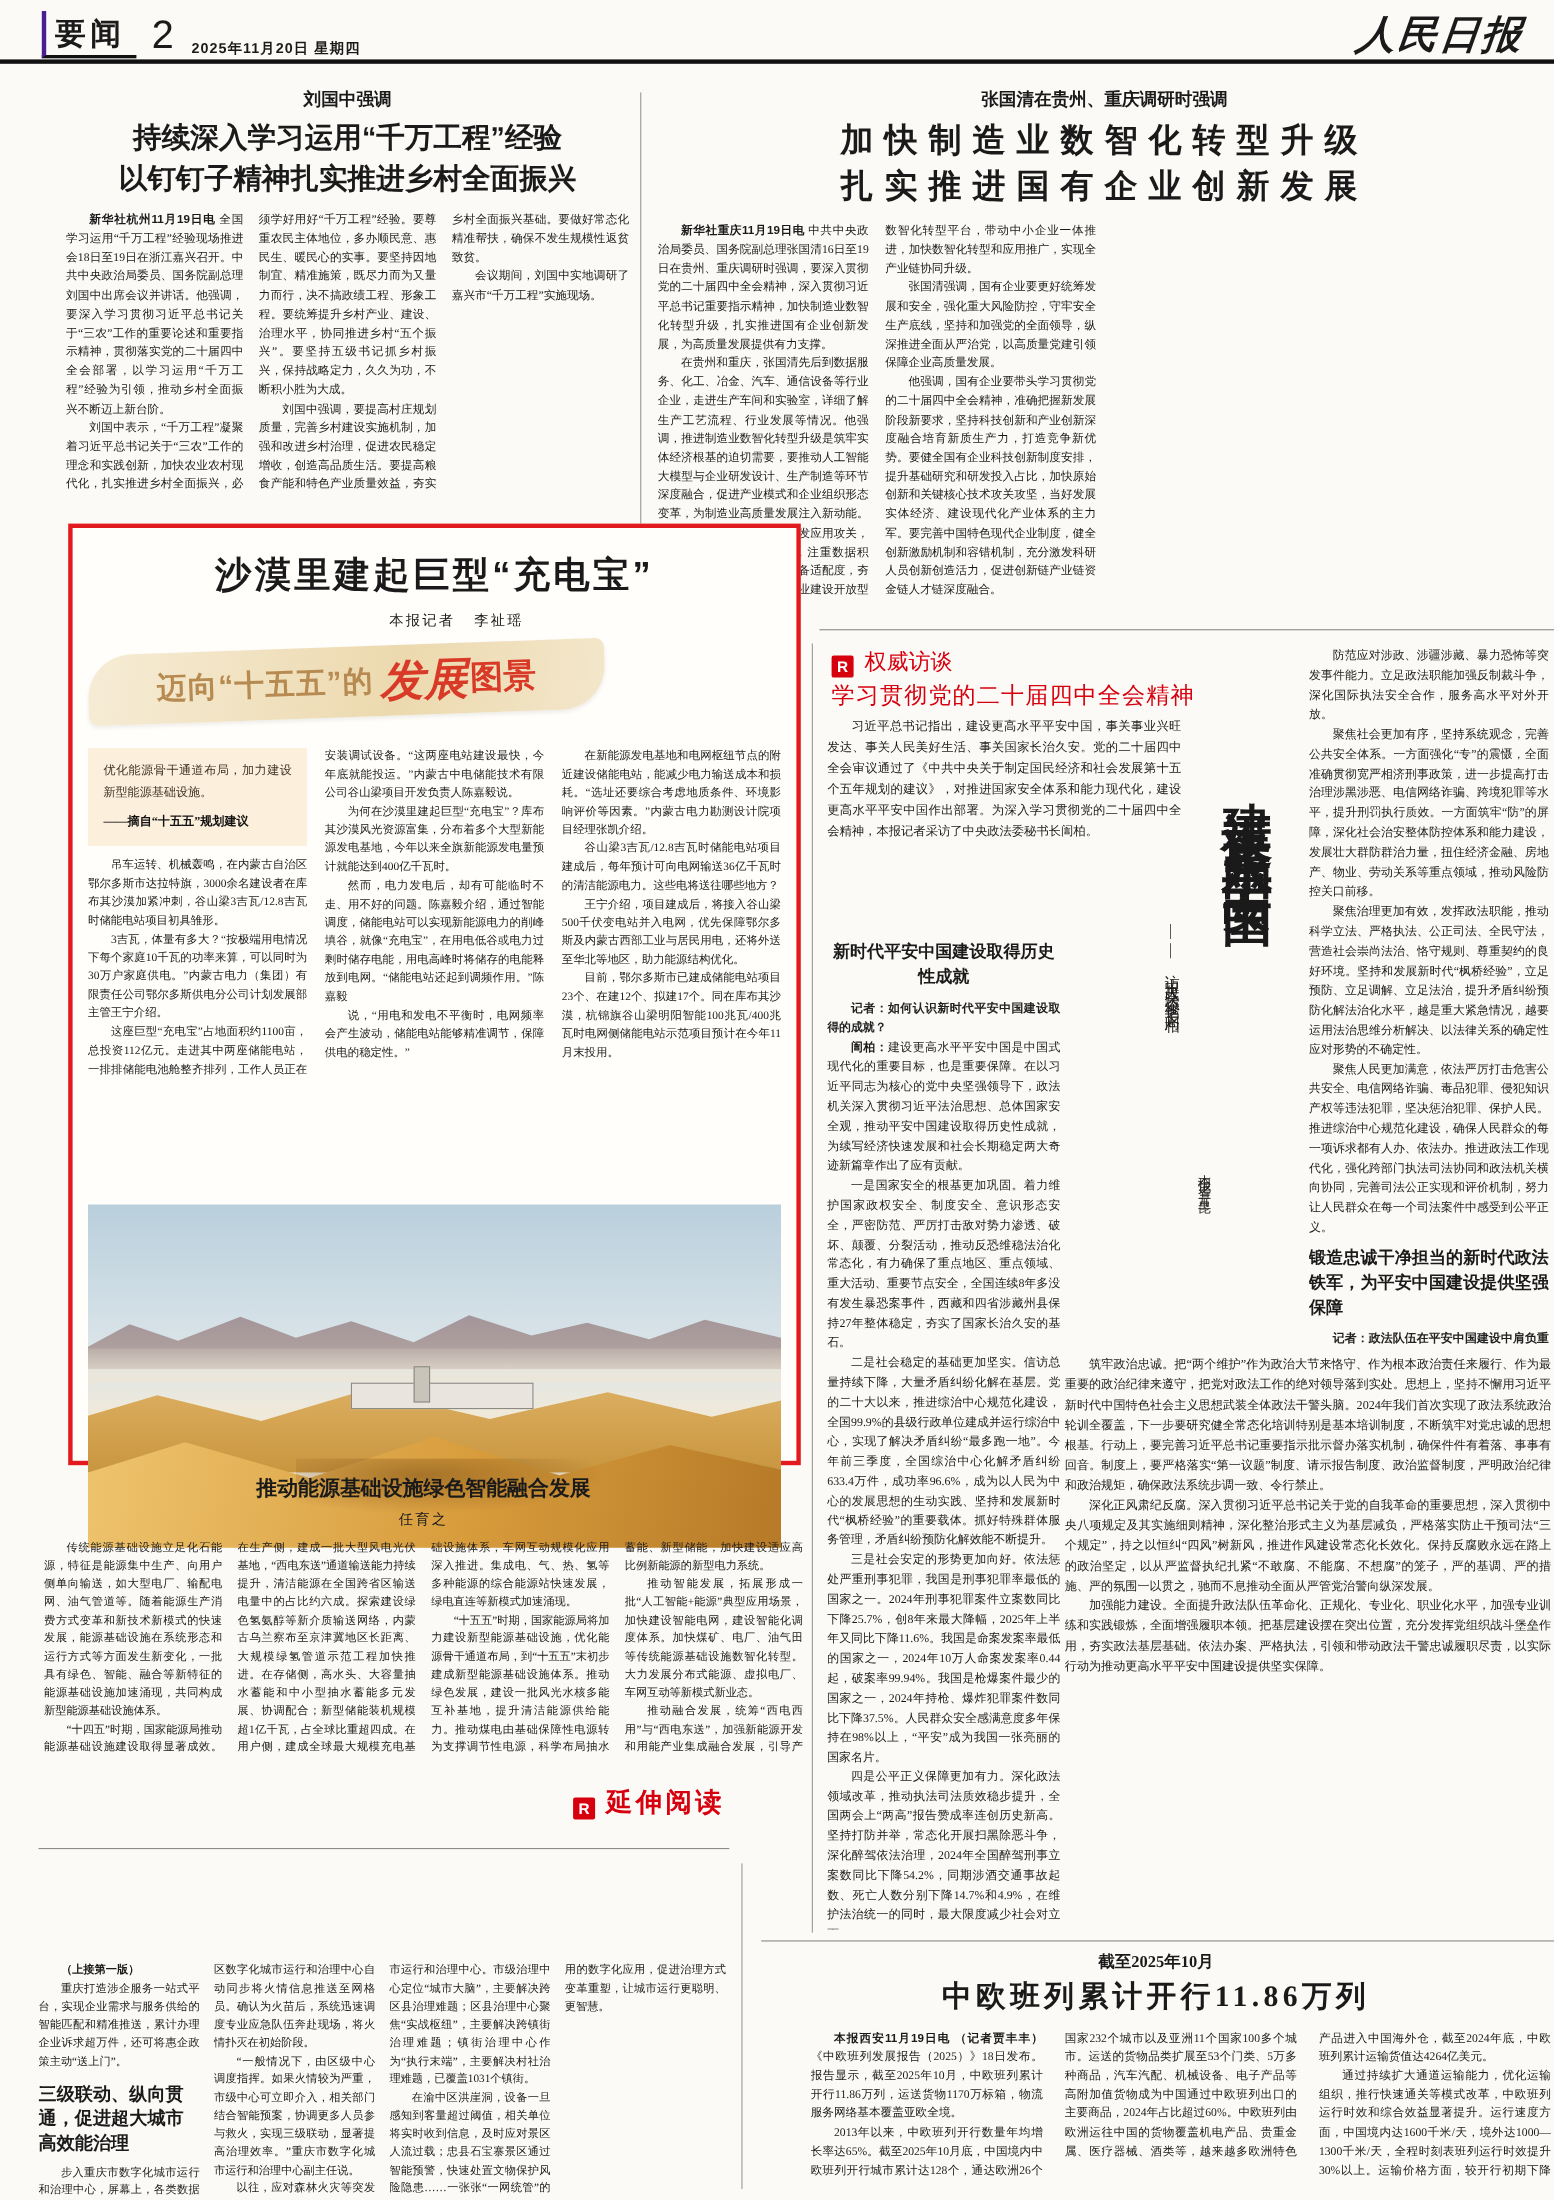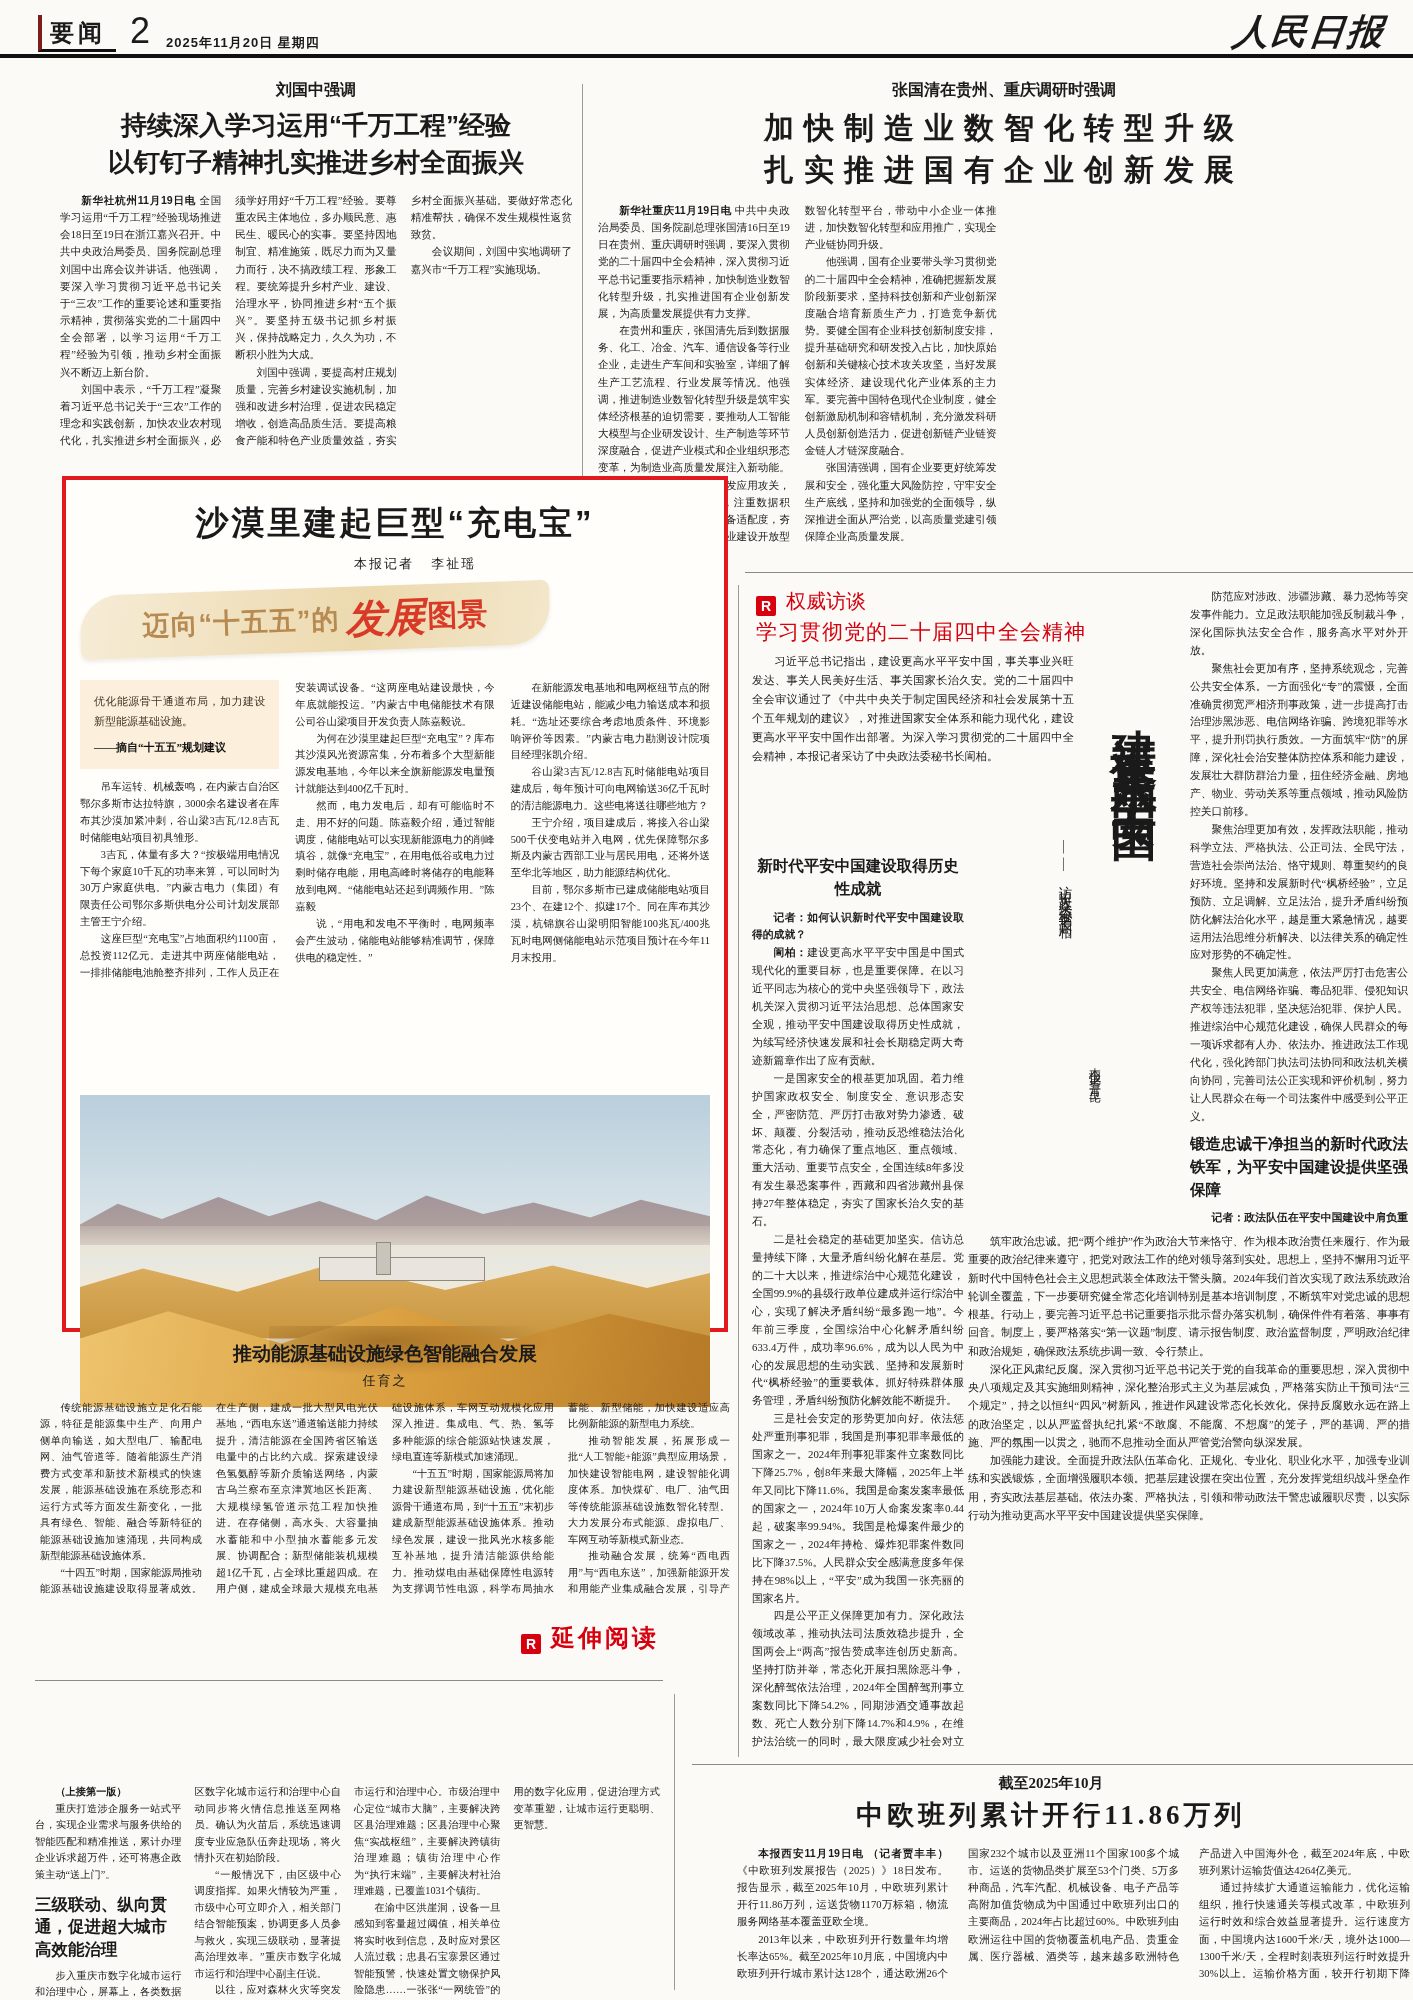--- a/index.html
+++ b/index.html
@@ -5,22 +5,22 @@
   html,body{margin:0;padding:0;background:#e8e6e0;}
   #page{position:relative;width:1413px;height:2000px;background:#fbfaf6;margin:0 auto;
         font-family:"Liberation Serif","DejaVu Serif",serif;color:#1a1a1a;overflow:hidden;}
   .abs{position:absolute;}
   .sans{font-family:"Liberation Sans","DejaVu Sans",sans-serif;}
   .rule-h{background:#111;}
   .rule-thin{background:#8a8a8a;}
   .rule-v{background:#9a9a9a;width:1px;}
 
   
-  .masthead-box{border-left:4px solid #7f1d1d;border-bottom:3px solid #111;padding:2px 10px 0 8px;
-                font-size:24px;font-weight:bold;letter-spacing:4px;}
+  .masthead-box{border-left:4px solid #4c1d95;border-bottom:3px solid #111;padding:2px 10px 0 8px;
+                font-size:28px;font-weight:bold;letter-spacing:4px;}
   .pagenum{font-size:36px;font-weight:400;margin-left:14px;}
   .dateline{font-size:13px;font-weight:bold;margin-left:16px;letter-spacing:1px;}
   .brand{font-size:36px;font-weight:bold;font-family:"DejaVu Serif",serif;font-style:italic;
          transform:skewX(-6deg);letter-spacing:2px;}
 
   
   .kicker{font-size:16px;font-weight:bold;text-align:center;}
   .headline{font-weight:bold;text-align:center;line-height:1.25;
             font-family:"Liberation Sans","DejaVu Sans",sans-serif;}
   .body-cols{column-fill:auto;font-size:10.6px;line-height:1.62;text-align:justify;overflow:hidden;}
@@ -110,22 +110,22 @@
 
   <div class="abs rule-v" style="left:582px;top:84px;height:468px;"></div>
 
   <div class="abs" style="left:598px;top:80px;width:812px;">
     <div class="kicker sans">张国清在贵州、重庆调研时强调</div>
     <div class="headline" style="font-size:30px;letter-spacing:10px;margin-top:8px;">加快制造业数智化转型升级</div>
     <div class="headline" style="font-size:30px;letter-spacing:10px;margin-top:4px;">扎实推进国有企业创新发展</div>
     <div class="body-cols" style="margin-top:14px;height:348px;column-count:4;column-gap:15px;">
         <p class="para"><b>新华社重庆11月19日电</b>  中共中央政治局委员、国务院副总理张国清16日至19日在贵州、重庆调研时强调，要深入贯彻党的二十届四中全会精神，深入贯彻习近平总书记重要指示精神，加快制造业数智化转型升级，扎实推进国有企业创新发展，为高质量发展提供有力支撑。</p>
         <p class="para">在贵州和重庆，张国清先后到数据服务、化工、冶金、汽车、通信设备等行业企业，走进生产车间和实验室，详细了解生产工艺流程、行业发展等情况。他强调，推进制造业数智化转型升级是筑牢实体经济根基的迫切需要，要推动人工智能大模型与企业研发设计、生产制造等环节深度融合，促进产业模式和企业组织形态变革，为制造业高质量发展注入新动能。要加力推进国产工业软件研发应用攻关，坚持企业主导、场景牵引，注重数据积累，提升工业软件与生产设备适配度，夯实数智化基础。要鼓励大企业建设开放型数智化转型平台，带动中小企业一体推进，加快数智化转型和应用推广，实现全产业链协同升级。</p>
+        <p class="para">张国清强调，国有企业要更好统筹发展和安全，强化重大风险防控，守牢安全生产底线，坚持和加强党的全面领导，纵深推进全面从严治党，以高质量党建引领保障企业高质量发展。</p>
         <p class="para">他强调，国有企业要带头学习贯彻党的二十届四中全会精神，准确把握新发展阶段新要求，坚持科技创新和产业创新深度融合培育新质生产力，打造竞争新优势。要健全国有企业科技创新制度安排，提升基础研究和研发投入占比，加快原始创新和关键核心技术攻关攻坚，当好发展实体经济、建设现代化产业体系的主力军。要完善中国特色现代企业制度，健全创新激励机制和容错机制，充分激发科研人员创新创造活力，促进创新链产业链资金链人才链深度融合。</p>
-        <p class="para">张国清强调，国有企业要更好统筹发展和安全，强化重大风险防控，守牢安全生产底线，坚持和加强党的全面领导，纵深推进全面从严治党，以高质量党建引领保障企业高质量发展。</p>
       </div>
   </div>
 
   <div id="feature-box" class="abs" style="left:62px;top:476px;width:658px;height:848px;">
     <div class="headline feat-title" style="margin-top:22px;">沙漠里建起巨型“充电宝”</div>
     <div class="byline" style="margin-top:12px;padding-left:40px;">
       <span>本报记者</span>
       <span style="margin-left:12px;">李祉瑶</span>
     </div>
     <div class="banner abs" style="left:14px;top:108px;width:470px;height:64px;">

